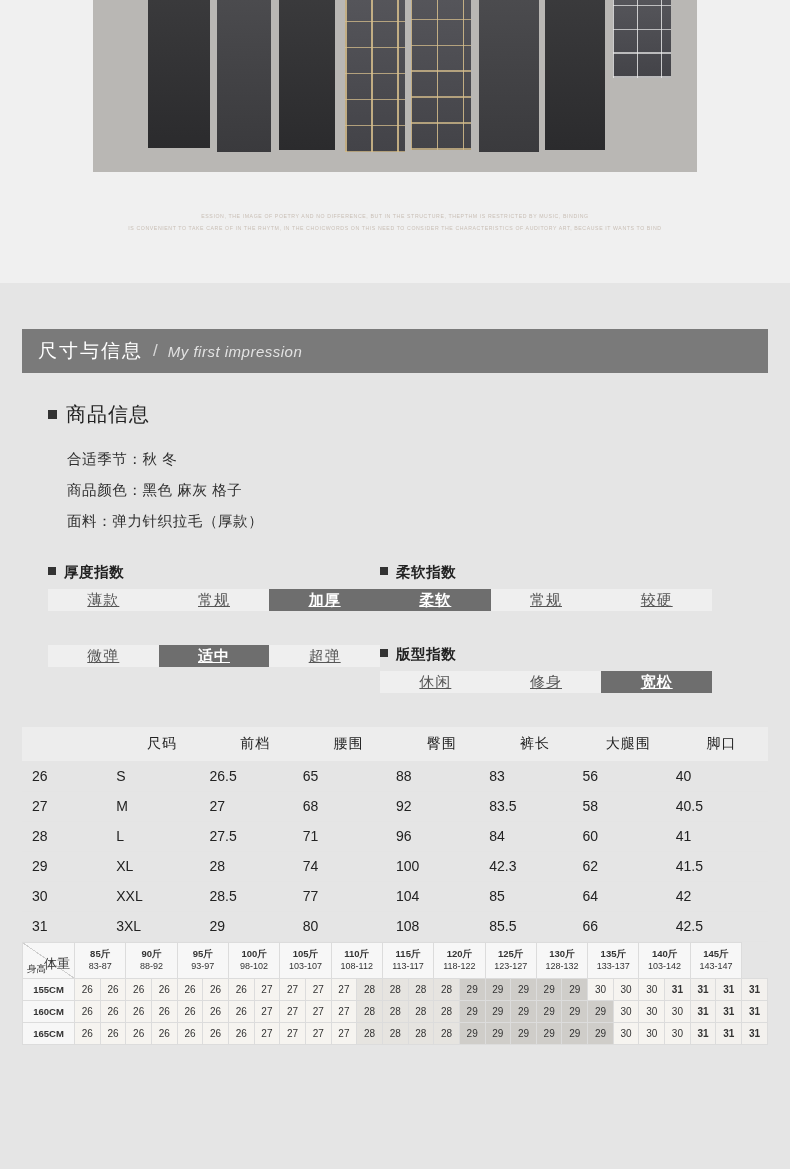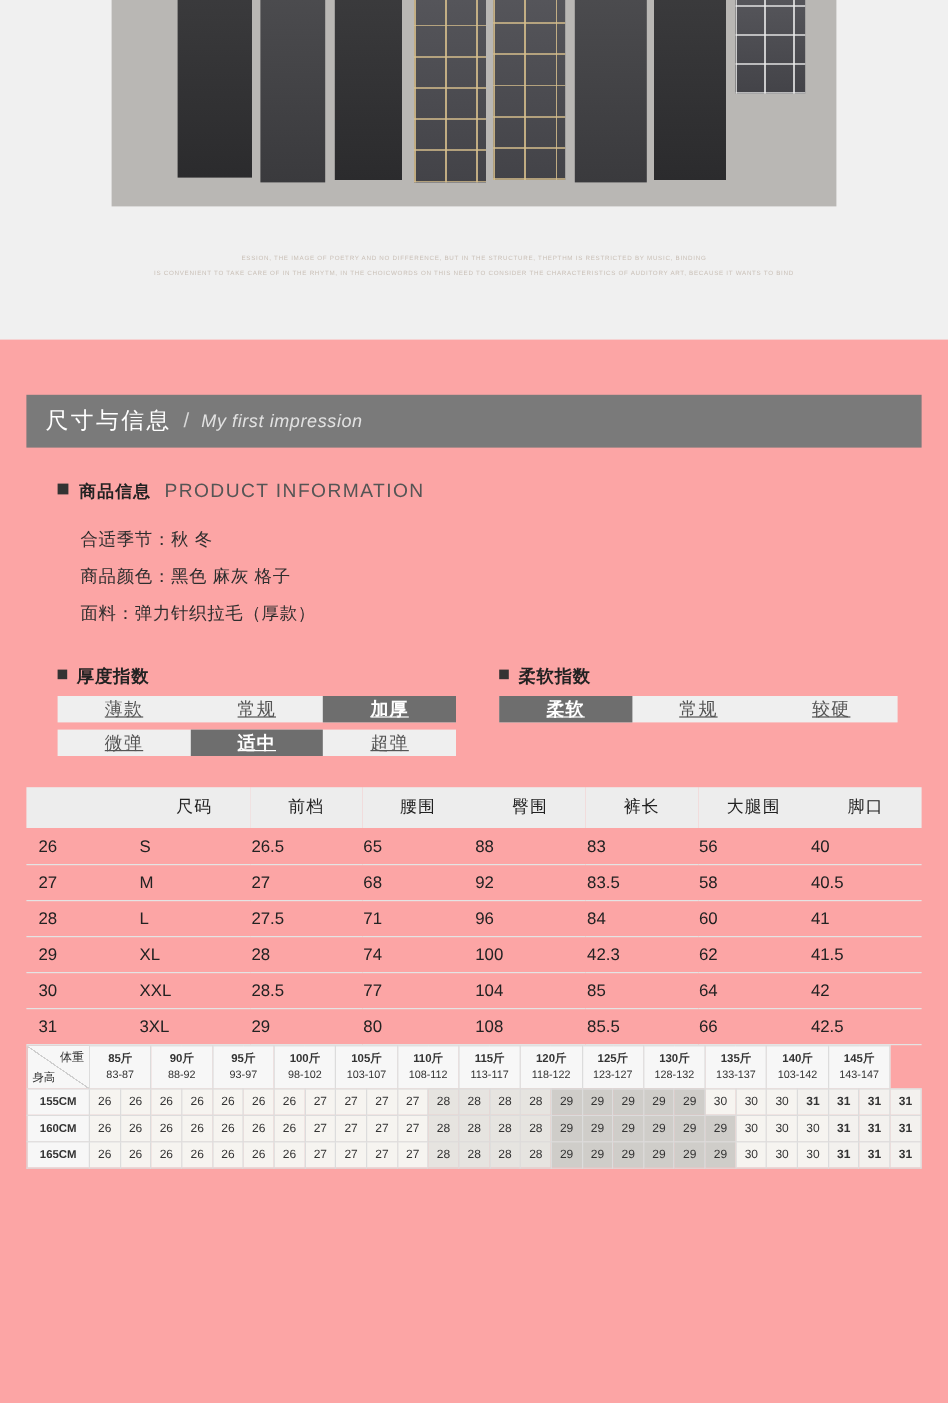--- a/index.html
+++ b/index.html
@@ -5,21 +5,21 @@
   * { box-sizing: border-box; }
   html, body {
     margin: 0; padding: 0;
     background: #ffffff;
     font-family: "Liberation Sans", sans-serif;
   }
   .page {
     width: 790px;
     min-height: 1169px;
     position: relative;
-    background: #fca5a5;
+    background: #e5e5e5;
     overflow: hidden;
   }
 
   
   .hero {
     width: 790px;
     height: 283px;
     background: #f0f0f0;
     position: relative;
   }
@@ -92,21 +92,21 @@
     display: flex; align-items: baseline;
   }
   .sq {
     width: 9px; height: 9px;
     background: #333;
     display: inline-block;
     margin-right: 9px;
     position: relative; top: -2px;
   }
   .info-title .cn {
-    font-size: 14px; font-weight: bold; color: #222;
+    font-size: 20px; font-weight: normal; color: #222;
     letter-spacing: 1px;
   }
   .info-title .en {
     font-size: 16px; color: #555; margin-left: 11px; letter-spacing: 1.2px;
   }
   .info-lines {
     margin-top: 16px;
     padding-left: 19px;
   }
   .info-lines div {
@@ -116,22 +116,21 @@
     letter-spacing: .6px;
   }
 
   
   .meters {
     margin: 26px 0 0 48px;
     width: 700px;
   }
   .meter-row {
     display: flex;
-    gap: 36px;
-    margin-bottom: 6px;
+    margin-bottom: 34px;
   }
   .meter { width: 332px; }
   .meter-label {
     display: flex; align-items: baseline;
     margin-bottom: 7px;
   }
   .meter-label .sq { width: 8px; height: 8px; margin-right: 8px; }
   .meter-label .txt {
     font-size: 14.5px; font-weight: bold; color: #222; letter-spacing: .6px;
   }
@@ -203,21 +202,21 @@
     padding: 0;
   }
   .rec-table th.corner {
     width: 52px;
     position: relative;
     background: #f7f7f7;
     height: 36px;
     font-weight: normal;
   }
   .rec-table th.corner .tl {
-    position: absolute; right: 4px; top: 2px; font-size: 10px;
+    position: absolute; right: 4px; top: 12px; font-size: 13px;
   }
   .rec-table th.corner .bl {
     position: absolute; left: 4px; bottom: 2px; font-size: 9.5px;
   }
   .rec-table th.corner .diag {
     position: absolute; inset: 0;
     background: linear-gradient(to top right, transparent calc(50% - .5px), #cfcfcf calc(50% - .5px), #cfcfcf calc(50% + .5px), transparent calc(50% + .5px));
   }
   .rec-table th.wcol {
     background: #f7f7f7;
@@ -268,21 +267,20 @@
   <div class="section-bar">
     <span class="cn">尺寸与信息</span>
     <span class="slash">/</span>
     <span class="en">My first impression</span>
   </div>
 
   <div class="info-wrap">
     <div class="info-title">
       <span class="sq"></span>
       <span class="cn">商品信息</span>
-      <span class="en">PRODUCT INFORMATION</span>
     </div>
     <div class="info-lines">
       <div>合适季节：秋     冬</div>
       <div>商品颜色：黑色  麻灰  格子</div>
       <div>面料：弹力针织拉毛（厚款）</div>
     </div>
   </div>
 
   <div class="meters">
     <div class="meter-row">
@@ -308,20 +306,31 @@
           <div class="meter-seg">较硬</div>
         </div>
       </div>
     </div>
     <div class="meter-row">
       <div class="meter">
         <div class="meter-track">
           <div class="meter-seg">微弹</div>
           <div class="meter-seg active">适中</div>
           <div class="meter-seg">超弹</div>
+        </div>
+      </div>
+      <div class="meter">
+        <div class="meter-label">
+          <span class="sq"></span>
+          <span class="txt">版型指数</span>
+        </div>
+        <div class="meter-track">
+          <div class="meter-seg">休闲</div>
+          <div class="meter-seg">修身</div>
+          <div class="meter-seg active">宽松</div>
         </div>
       </div>
     </div>
   </div>
 
   <table class="size-table">
     <thead>
       <tr>
         <th></th>
         <th>尺码</th>

